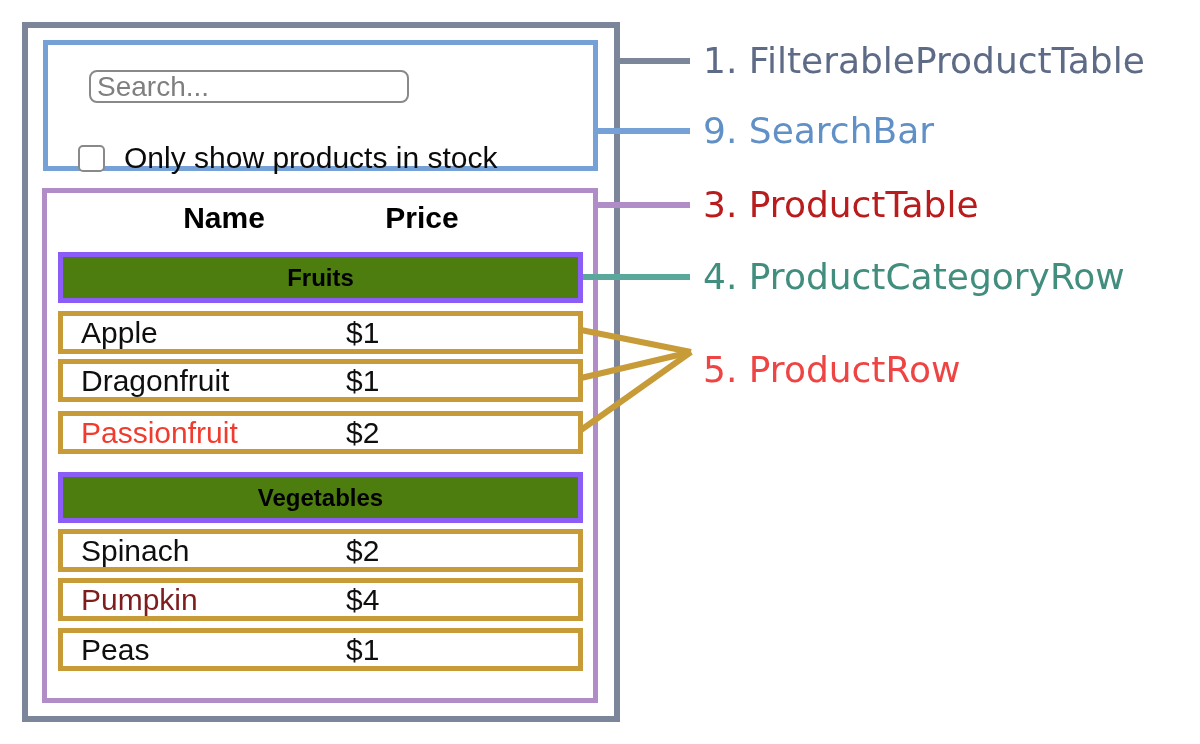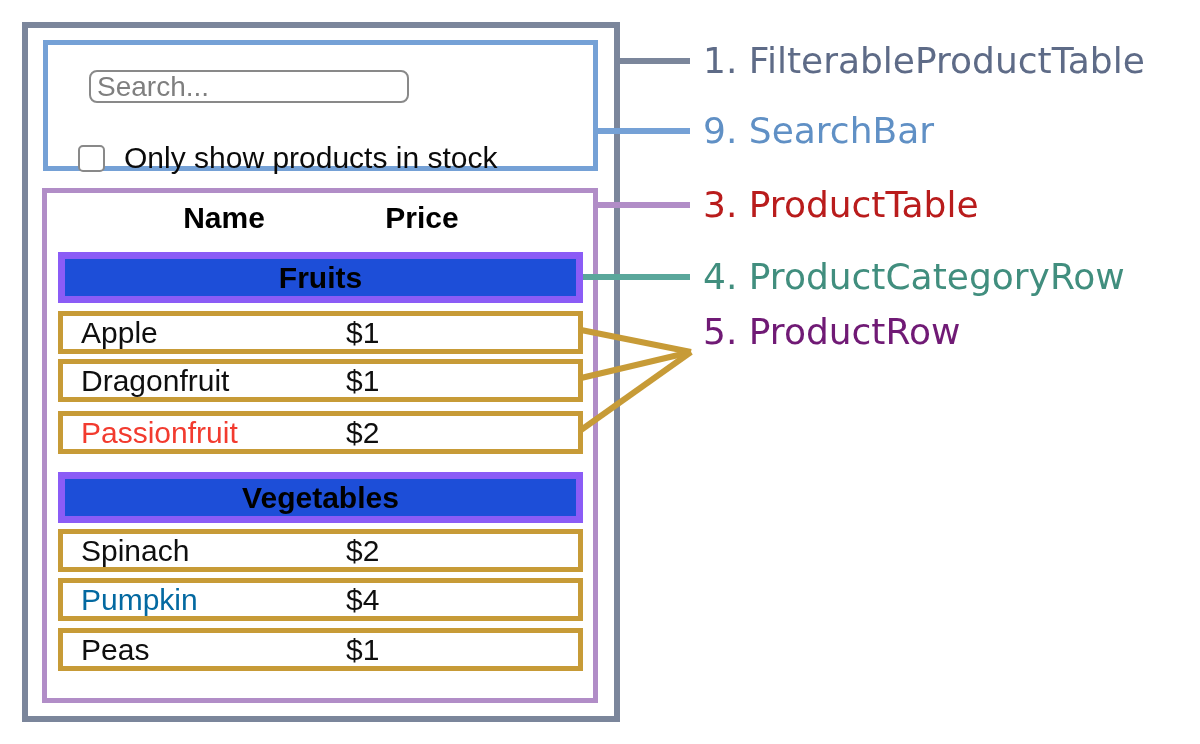--- a/index.html
+++ b/index.html
@@ -36,23 +36,23 @@
 
   .col-header {
     position: absolute; top: 201px; transform: translateX(-50%);
     font-size: 30px; font-weight: bold; color: #000;
   }
   .hdr-name  { left: 224px; }
   .hdr-price { left: 422px; }
 
   .category-row {
     position: absolute; left: 58px; width: 525px; height: 51px;
-    box-sizing: border-box; border: 7px solid #8b5cf6; background: #1d4ed8;
+    box-sizing: border-box; border: 5px solid #8b5cf6; background: #4d7c0f;
     display: flex; align-items: center; justify-content: center;
-    font-size: 30px; font-weight: bold; color: #000;
+    font-size: 24px; font-weight: bold; color: #000;
   }
   .product-row {
     position: absolute; left: 58px; width: 525px; height: 43px;
     box-sizing: border-box; border: 5px solid #c79b37; background: #fff;
     display: flex; align-items: center;
     font-size: 30px; color: #0f0f0f;
   }
   .cell-name  { margin-left: 18px; width: 265px; white-space: nowrap; }
   .cell-price { white-space: nowrap; }
 
@@ -76,21 +76,21 @@
   
   .anno {
     position: absolute; left: 703px; height: 44px; line-height: 44px;
     font-family: "DejaVu Sans", sans-serif; font-size: 36px; font-weight: 400;
     white-space: nowrap; z-index: 6;
   }
   .anno-1 { top: 39px;  color: #5e6b87; }
   .anno-2 { top: 109px; color: #6090c5; }
   .anno-3 { top: 183px; color: #b91c1c; }
   .anno-4 { top: 255px; color: #418e7e; }
-  .anno-5 { top: 310px; color: #701a75; }
+  .anno-5 { top: 348px; color: #ef4444; }
 </style>
 </head>
 <body>
 
 <div class="canvas">
 
   <div class="box outer-gray"></div>
 
   <div class="box search-blue"></div>
   <input class="search-input" type="text" placeholder="Search..." style="">
@@ -118,21 +118,21 @@
     <span class="cell-price">$2</span>
   </div>
 
   <div class="category-row cat-vegetables">Vegetables</div>
 
   <div class="product-row row-spinach">
     <span class="cell-name" style="color: rgb(15, 15, 15);">Spinach</span>
     <span class="cell-price">$2</span>
   </div>
   <div class="product-row row-pumpkin">
-    <span class="cell-name" style="color: #0369a1;">Pumpkin</span>
+    <span class="cell-name" style="color: #7f1d1d;">Pumpkin</span>
     <span class="cell-price">$4</span>
   </div>
   <div class="product-row row-peas">
     <span class="cell-name" style="color: rgb(15, 15, 15);">Peas</span>
     <span class="cell-price">$1</span>
   </div>
 
   <div class="connector conn-1"></div>
   <div class="connector conn-2"></div>
   <div class="connector conn-3"></div>

